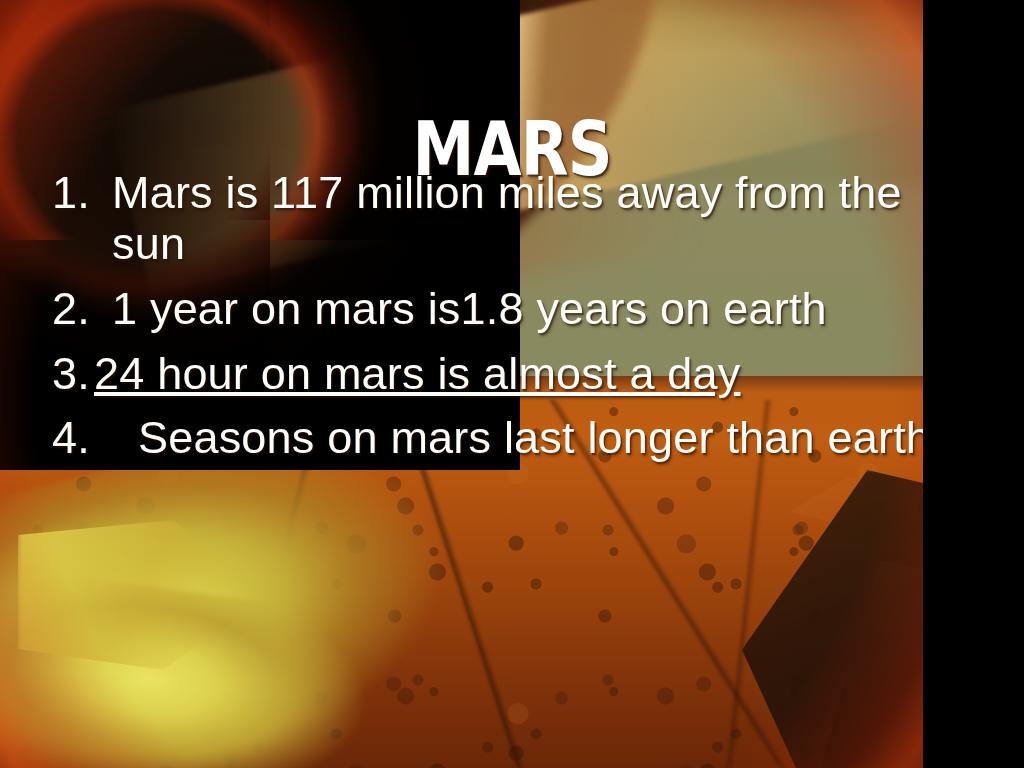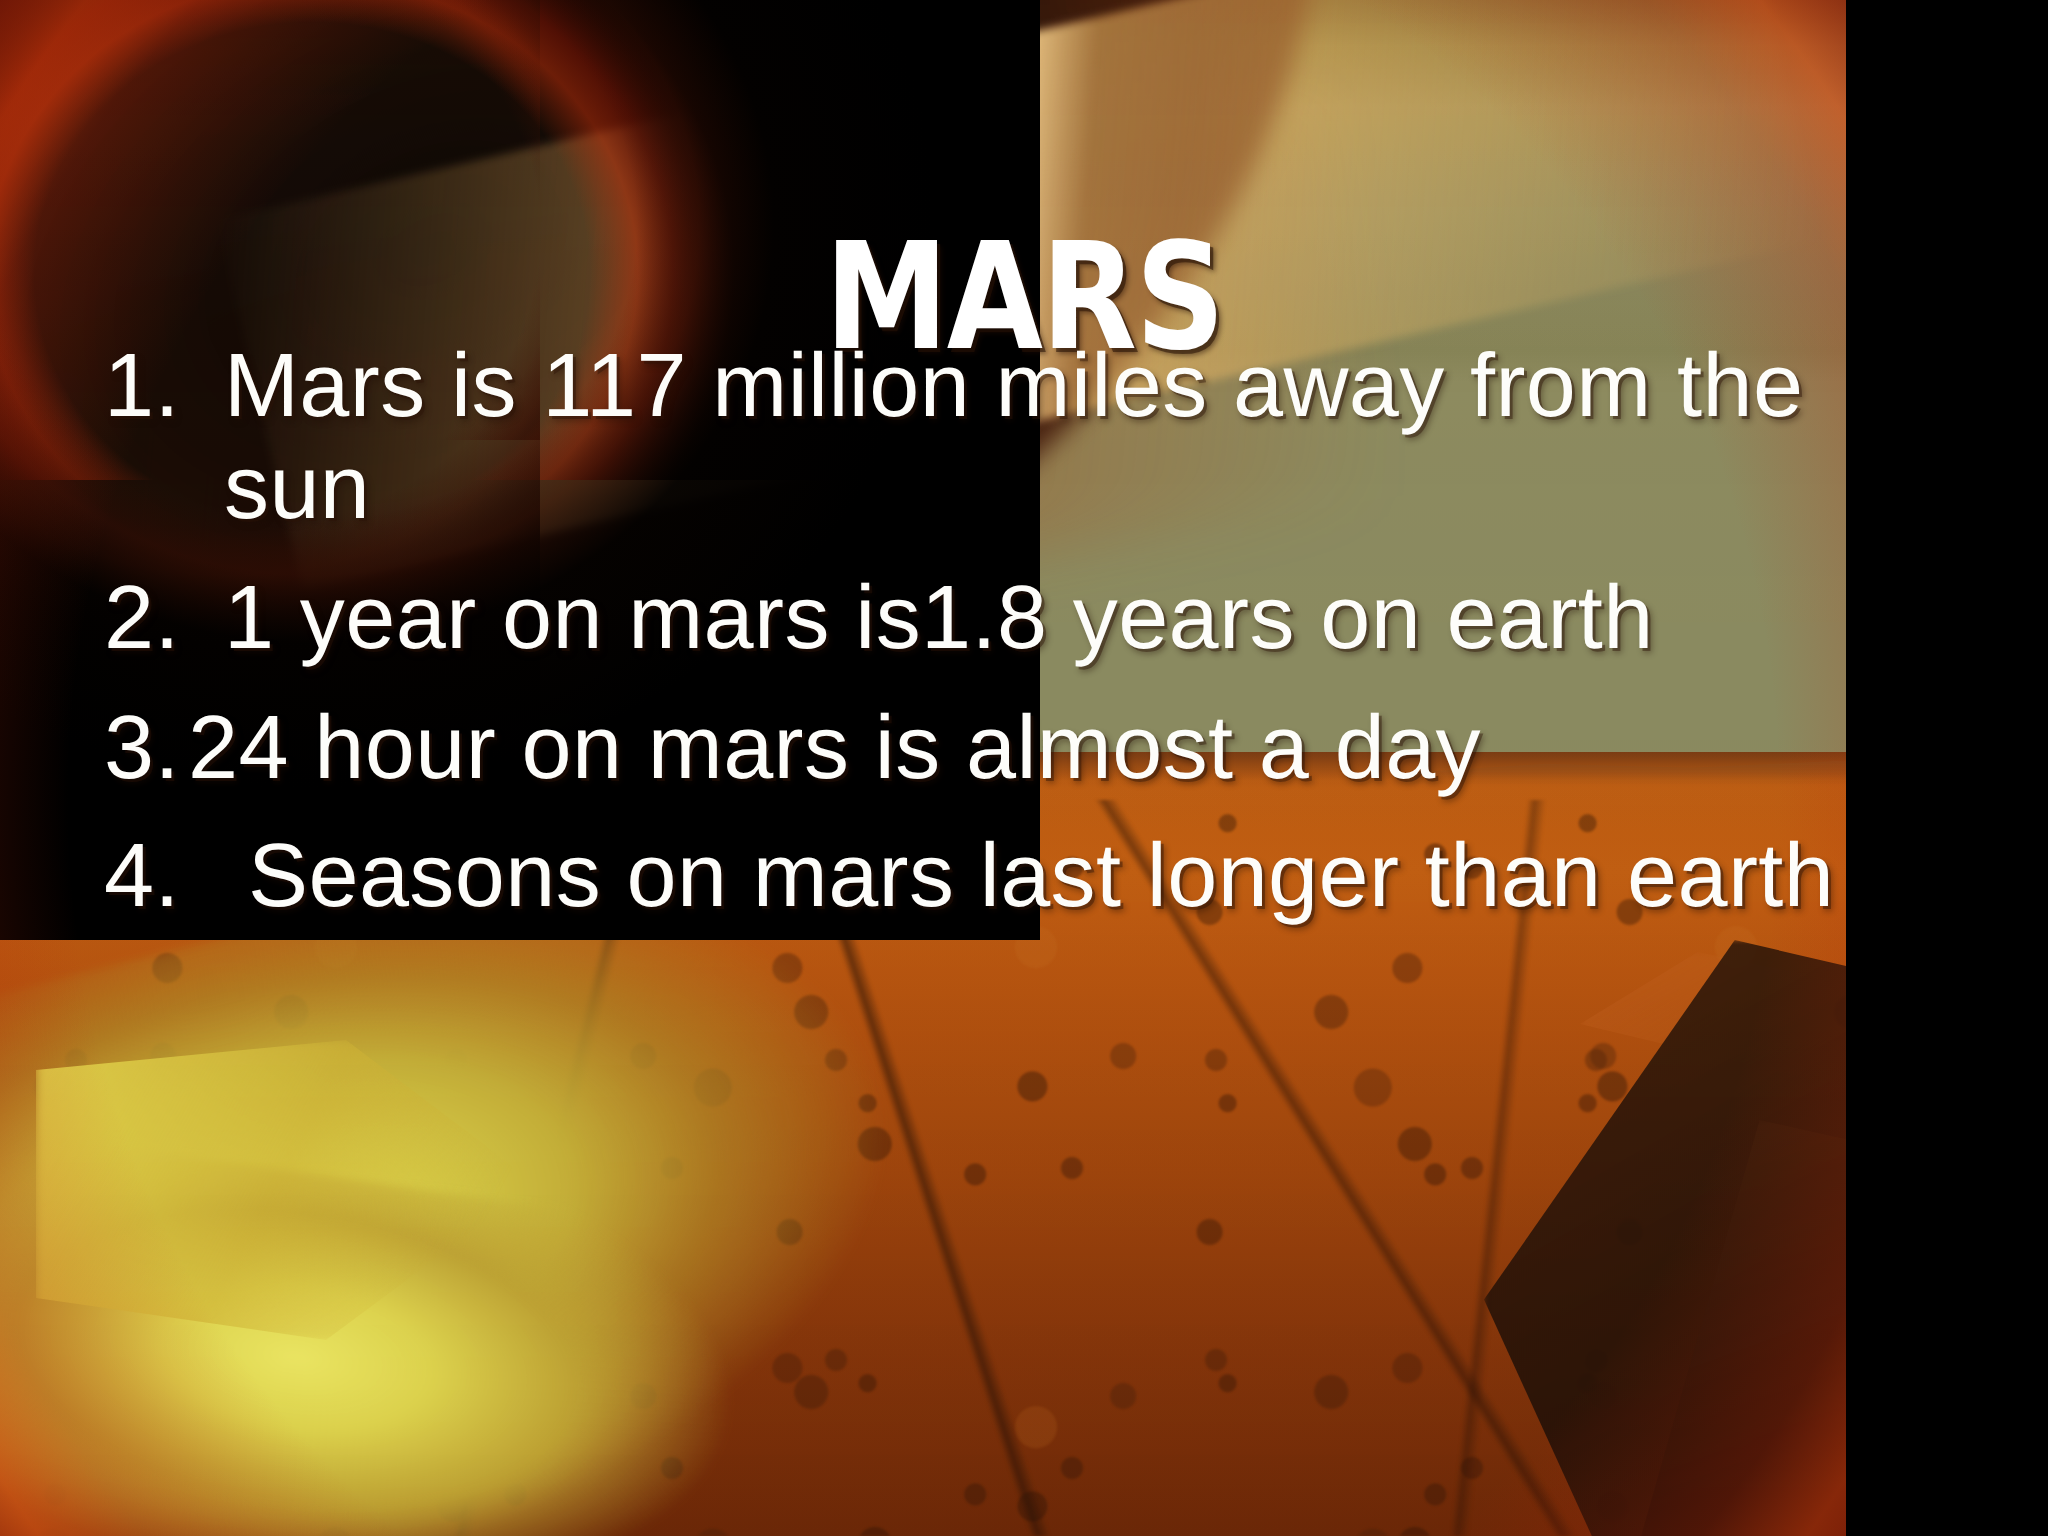--- a/index.html
+++ b/index.html
@@ -398,23 +398,23 @@
     min-width: 60px;
     text-align: left;
     white-space: nowrap;
   }
   .fact-text {
     flex: 1 1 auto;
   }
 
   
   .fact-item.tight .fact-num { min-width: 46px; }
-  .fact-item.tight .fact-text { margin-left: -4px; }
-
-  .fact-item.wide-gap .fact-text { margin-left: 12px; }
+  .fact-item.tight .fact-text { margin-left: -4px; text-decoration: underline; }
+
+  .fact-item.wide-gap .fact-text { margin-left: 26px; }
 </style>
 </head>
 <body>
 
 <div id="slide">
 
   <div id="background">
     <div class="bg-layer" id="bg-sky"></div>
     <div class="bg-layer" id="bg-ground"></div>
     <div class="bg-layer" id="bg-horizon-haze"></div>

